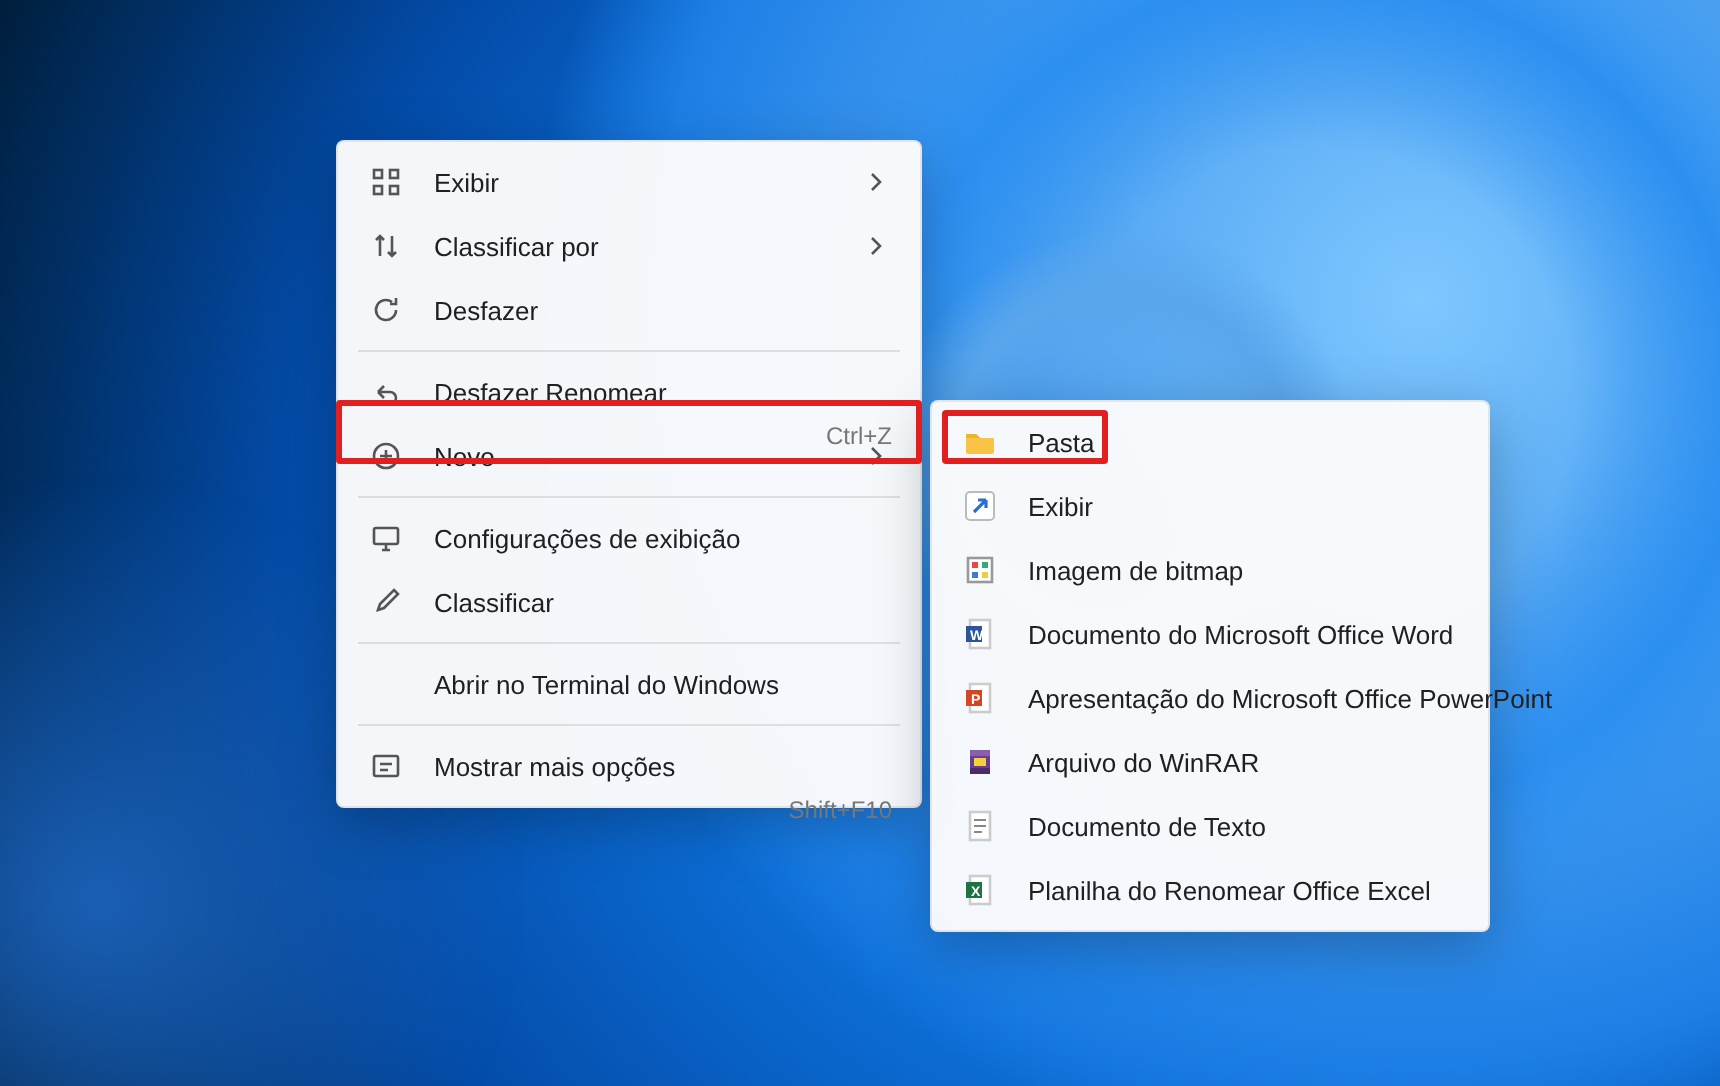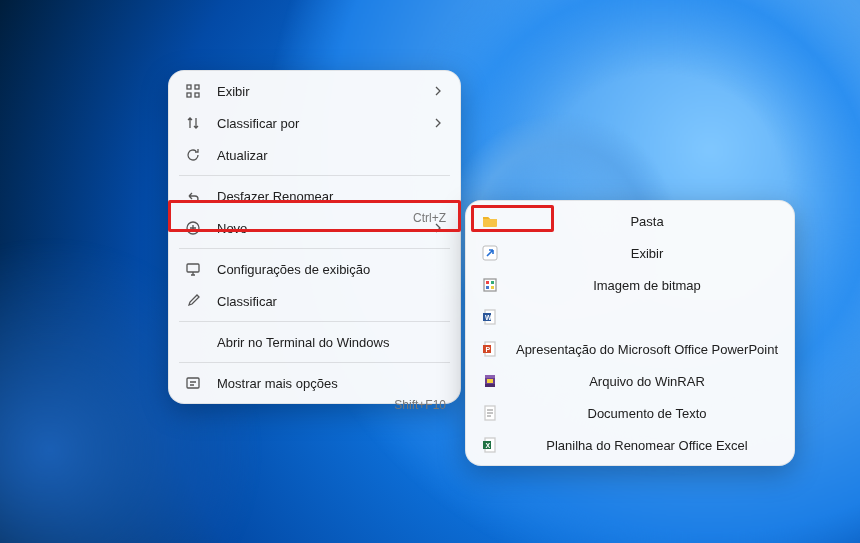--- a/index.html
+++ b/index.html
@@ -21,26 +21,26 @@
   }
   .s1 { width: 900px; height: 900px; right: -300px; top: -300px; background: radial-gradient(circle, #7fc7ff 0%, #1d7fe6 60%, transparent 70%); }
   .s2 { width: 600px; height: 600px; right: -100px; top: -100px; background: radial-gradient(circle, transparent 30%, #2c8ff0 50%, transparent 65%); }
   .s3 { width: 500px; height: 500px; left: -200px; top: 200px; background: radial-gradient(circle, #1a5fb4 0%, transparent 60%); }
   .s4 { width: 300px; height: 300px; right: 150px; top: 80px; background: radial-gradient(circle, transparent 10%, #5aa6ec 40%, transparent 55%); }
 
   .menu {
     position: absolute;
     background: rgba(252,252,252,0.97);
     border: 1px solid rgba(0,0,0,0.08);
-    border-radius: 16px;
+    border-radius: 4px;
     box-shadow: 0 8px 28px rgba(0,0,0,0.25);
     padding: 4px;
   }
   .menu.primary { left: 168px; top: 70px; width: 293px; }
-  .menu.sub { left: 465px; top: 200px; width: 330px; text-align: center; }
+  .menu.sub { left: 465px; top: 200px; width: 280px; }
 
   .item {
     display: flex;
     align-items: center;
     height: 32px;
     padding: 0 10px;
     border-radius: 4px;
     position: relative;
     cursor: default;
   }
@@ -120,21 +120,21 @@
         </svg>
       </span>
   </div>
 
   <div class="item">
     <span class="icon">
       <svg width="16" height="16">
           <path d="M13 8a5 5 0 11-2-4M13 2v3h-3"></path>
         </svg>
     </span>
-    <span class="label">Atualizar</span>
+    <span class="label">Desfazer</span>
   </div>
 
   <div class="divider"></div>
 
   <div class="item">
     <span class="icon">
       <svg width="16" height="16">
           <path d="M4 8h6a3 3 0 010 6H8M4 8l3-3M4 8l3 3"></path>
         </svg>
     </span>
@@ -235,20 +235,21 @@
   </div>
 
   <div class="item">
     <span class="icon colored">
       <svg width="16" height="16">
           <rect x="3" y="1" width="10" height="14" fill="#fff" stroke="#ccc"></rect>
           <rect x="1" y="4" width="8" height="8" fill="#2a5699"></rect>
           <text x="3" y="11" font-size="7" fill="#fff" font-family="Arial" font-weight="bold">W</text>
         </svg>
     </span>
+    <span class="label">Documento do Microsoft Office Word</span>
   </div>
 
   <div class="item">
     <span class="icon colored">
       <svg width="16" height="16">
           <rect x="3" y="1" width="10" height="14" fill="#fff" stroke="#ccc"></rect>
           <rect x="1" y="4" width="8" height="8" fill="#d24726"></rect>
           <text x="3.5" y="11" font-size="7" fill="#fff" font-family="Arial" font-weight="bold">P</text>
         </svg>
     </span>

